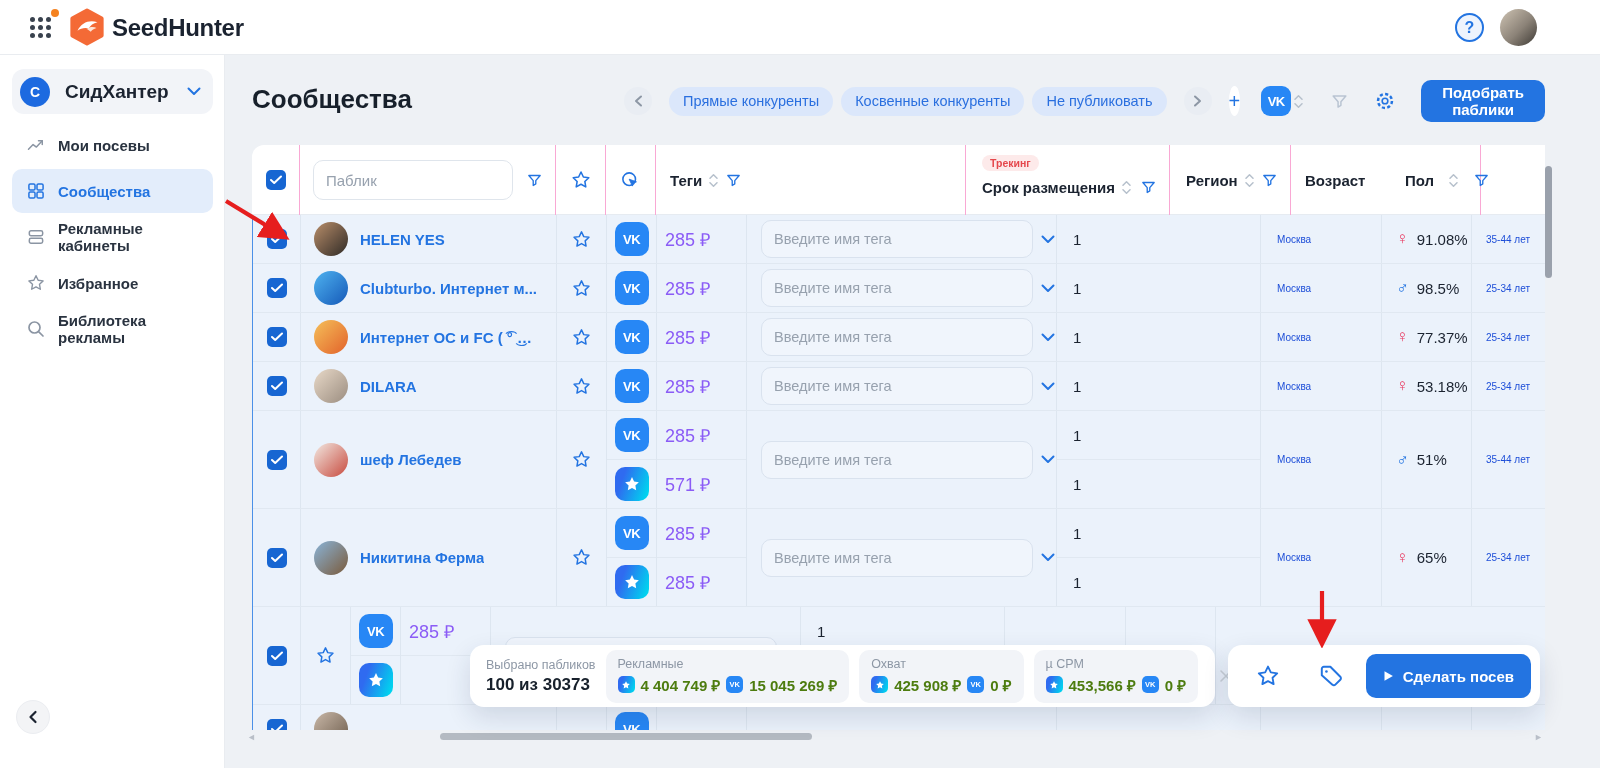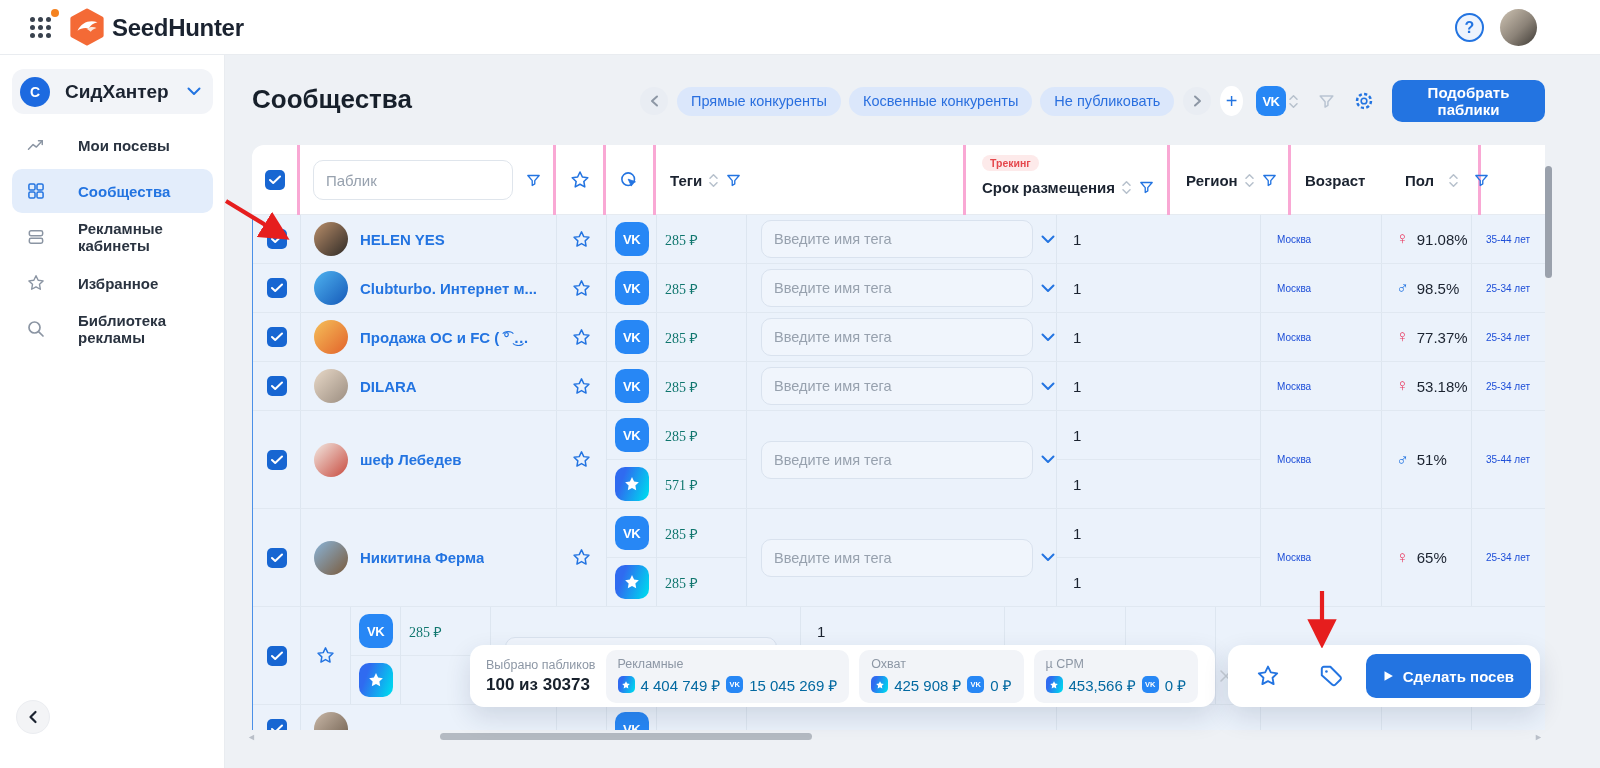--- a/index.html
+++ b/index.html
@@ -25,48 +25,48 @@
   .sidebar { position:absolute; left:0; top:55px; width:225px; height:713px; background:#fff;
              border-right:1px solid #e9ecf0; z-index:25; }
   .account { position:absolute; left:12px; top:14px; width:201px; height:45px; border-radius:12px;
              background:#f2f4f8; display:flex; align-items:center; padding:0 12px 0 8px; cursor:pointer; }
   .account .circ { width:30px; height:30px; border-radius:50%; background:#1d6ae0; color:#fff;
              font-size:14px; font-weight:700; display:flex; align-items:center; justify-content:center; }
   .account .nm { margin-left:15px; font-size:19px; font-weight:600; color:#1b2330; }
   .account .chev { margin-left:auto; display:flex; }
   .side-items { position:absolute; left:0; top:68px; width:225px; }
   .side-item { height:44px; margin:0 12px 2px 12px; border-radius:10px; display:flex; align-items:center;
-               padding-left:14px; gap:32px; cursor:pointer; font-size:15px; font-weight:600; color:#2a3340; }
+               padding-left:14px; gap:12px; cursor:pointer; font-size:15px; font-weight:600; color:#2a3340; }
   .side-item .ic { width:20px; height:20px; display:flex; align-items:center; justify-content:center; }
   .side-item.active { background:#e3edfb; color:#2374e1; }
   .collapse { position:absolute; left:16px; top:645px; width:34px; height:34px; border-radius:50%;
               background:#f3f4f6; border:1px solid #ebedf1; display:flex; align-items:center; justify-content:center; cursor:pointer; }
 
   
   .page-title { position:absolute; left:252px; top:84px; font-size:26px; font-weight:700; color:#17202b; z-index:5; }
   .toolbar { position:absolute; left:640px; top:79px; width:905px; height:44px; display:flex;
-             align-items:center; justify-content:flex-end; gap:9px; z-index:5; }
+             align-items:center; justify-content:flex-end; gap:17px; z-index:5; }
   .nav-circ { width:28px; height:28px; border-radius:50%; background:#e9edf3; color:#8d97a5;
               display:flex; align-items:center; justify-content:center; cursor:pointer; flex:0 0 auto; }
   .chip { height:29px; border-radius:15px; background:#dbe7fb; color:#2a6fdf; font-size:14.5px; font-weight:500;
           padding:0 14px; border:none; cursor:pointer; white-space:nowrap; font-family:inherit; }
   .plus-circ { width:30px; height:30px; border-radius:50%; background:#fff; color:#2374e1; font-size:20px;
                display:flex; align-items:center; justify-content:center; cursor:pointer; font-weight:500; }
   .vk-sort { display:flex; align-items:center; gap:3px; margin-left:4px; cursor:pointer; }
   .tb-funnel { margin-left:10px; cursor:pointer; display:flex; }
   .tb-gear { margin-left:8px; cursor:pointer; display:flex; }
   .btn-primary { margin-left:8px; height:42px; border-radius:10px; background:#2374e1; color:#fff;
                  font-size:15px; font-weight:600; border:none; padding:0 21px; cursor:pointer; font-family:inherit; }
 
   
   .table-card { position:absolute; left:252px; top:145px; width:1293px; height:585px; overflow:hidden; z-index:1; }
   .thead { position:absolute; left:0; top:0; width:1320px; height:70px; background:#fff;
            border-radius:12px 12px 0 0; display:flex; border-bottom:1px solid #e6ebf1; }
   .tbody { position:absolute; left:0; top:70px; width:1320px; border-left:1px solid #4a90e8; }
-  .hcell { display:flex; align-items:center; border-right:3px solid #f9a8d4; height:70px;
+  .hcell { display:flex; align-items:center; border-right:1px solid #f9a8d4; height:70px;
            font-size:15px; font-weight:600; color:#1b2330; position:relative; }
   .row { display:flex; background:#ebf2fb; border-bottom:1px solid #e0e8f1; }
   .cell { display:flex; align-items:center; border-right:1px solid #dde6f0; overflow:hidden; }
   .c-check { width:48px; justify-content:center; }
   .c-public { width:256px; padding-left:13px; gap:12px; }
   .c-star { width:50px; justify-content:center; }
   .c-platform { width:50px; justify-content:center; }
   .c-price { width:90px; padding-left:8px; }
   .c-tags { width:310px; padding-left:14px; }
   .c-term { width:204px; padding-left:16px; }
@@ -78,21 +78,21 @@
   .half.first { border-bottom:1px solid #e0e8f1; height:49px; }
   .checkbox { width:20px; height:20px; border-radius:5px; background:#1766d2; display:flex;
               align-items:center; justify-content:center; cursor:pointer; }
   .av { width:34px; height:34px; border-radius:50%; flex:0 0 auto; }
   .pub-name { font-size:15px; font-weight:600; color:#2374e1; white-space:nowrap; overflow:hidden; cursor:pointer; }
   .row-star { display:flex; cursor:pointer; }
   .vk-badge { width:34px; height:34px; border-radius:10px; background:#2787f5; color:#fff; display:flex;
               align-items:center; justify-content:center; font-size:13px; font-weight:800; letter-spacing:-0.5px; }
   .star-badge { width:34px; height:34px; border-radius:10px;
               background:linear-gradient(110deg,#2f6bf0 25%,#00d3ef 90%); display:flex; align-items:center; justify-content:center; }
-  .price { font-size:14px; font-weight:500; color:#0f766e; white-space:nowrap;font-family:Liberation Serif, serif; }
+  .price { font-size:18px; font-weight:500; color:#8b5cf6; white-space:nowrap; }
   .search-box { width:200px; height:40px; background:#fff; border:1px solid #dfe5ec; border-radius:10px;
                 display:flex; align-items:center; padding:0 12px; }
   .search-box input { border:none; outline:none; flex:1; font-size:15px; color:#1b2330; font-family:inherit; background:transparent; }
   .search-box input::placeholder { color:#97a1ae; }
   .tag-input { width:272px; height:38px; border:1px solid #d9e2ee; border-radius:10px; display:flex;
                align-items:center; padding:0 12px; color:#97a1ae; font-size:14.5px; cursor:text; background:rgba(255,255,255,.25); }
   .tag-chev { margin-left:8px; cursor:pointer; display:flex; }
   .term-val { font-size:15px; color:#1b2330; }
   .region-val, .age-val { font-size:10px; color:#1d4ed8; white-space:nowrap; }
   .sexsym { font-size:17px; font-weight:700; }
@@ -106,21 +106,21 @@
 
   
   .summary { position:absolute; left:470px; top:645px; width:745px; height:62px; background:#fff;
              border-radius:14px; box-shadow:0 10px 26px rgba(25,45,80,.14); z-index:40;
              display:flex; align-items:center; padding:0 16px; gap:10px; }
   .sel-block .lb { font-size:12.5px; color:#8d97a5; margin-bottom:3px; white-space:nowrap; }
   .sel-block .vl { font-size:17px; font-weight:700; color:#17202b; white-space:nowrap; }
   .metric { background:#f2f4f8; border-radius:10px; padding:7px 12px 8px 12px; }
   .metric .lb { font-size:12.5px; color:#8d97a5; margin-bottom:4px; white-space:nowrap; }
   .metric .vals { display:flex; align-items:center; gap:6px; }
-  .metric .v { font-size:15px; font-weight:400; color:#0369a1; white-space:nowrap; }
+  .metric .v { font-size:15px; font-weight:700; color:#4d7c0f; white-space:nowrap; }
   .mini { width:17px; height:17px; border-radius:5px; display:flex; align-items:center; justify-content:center; flex:0 0 auto; }
   .mini.vk { background:#2787f5; color:#fff; font-size:7.5px; font-weight:800; }
   .mini.star { background:linear-gradient(110deg,#2f6bf0 25%,#00d3ef 90%); }
   .sum-close { margin-left:8px; cursor:pointer; display:flex; }
 
   .actions { position:absolute; left:1228px; top:645px; width:312px; height:62px; background:#fff;
              border-radius:14px; box-shadow:0 10px 26px rgba(25,45,80,.14); z-index:40;
              display:flex; align-items:center; }
   .act-star { margin-left:27px; display:flex; cursor:pointer; }
   .act-tag { margin-left:37px; display:flex; cursor:pointer; }
@@ -467,21 +467,21 @@
         <div class="row" style="height: 49px;">
           <div class="cell c-check">
             <span class="checkbox">
               <svg width="12" height="10" viewBox="0 0 12 10">
                 <path d="M1 5l3.2 3L11 1.5" stroke="#fff" stroke-width="2" fill="none" stroke-linecap="round" stroke-linejoin="round"></path>
               </svg>
             </span>
           </div>
           <div class="cell c-public">
             <span class="av" style="background:linear-gradient(135deg,#f5c05a,#e2622a);"></span>
-            <span class="pub-name">Продажа ОС и FC ( ͡° ͜…</span>
+            <span class="pub-name">Интернет ОС и FC ( ͡° ͜…</span>
           </div>
           <div class="cell c-star">
             <span class="row-star">
               <svg width="21" height="21" viewBox="0 0 24 24" fill="none" stroke="#2374e1" stroke-width="1.7" stroke-linejoin="round">
                 <path d="M12 3.3l2.6 5.4 5.9.8-4.3 4.1 1 5.9-5.2-2.8-5.2 2.8 1-5.9L3.5 9.5l5.9-.8z"></path>
               </svg>
             </span>
           </div>
           <div class="cell c-platform">
             <span class="vk-badge">VK</span>

